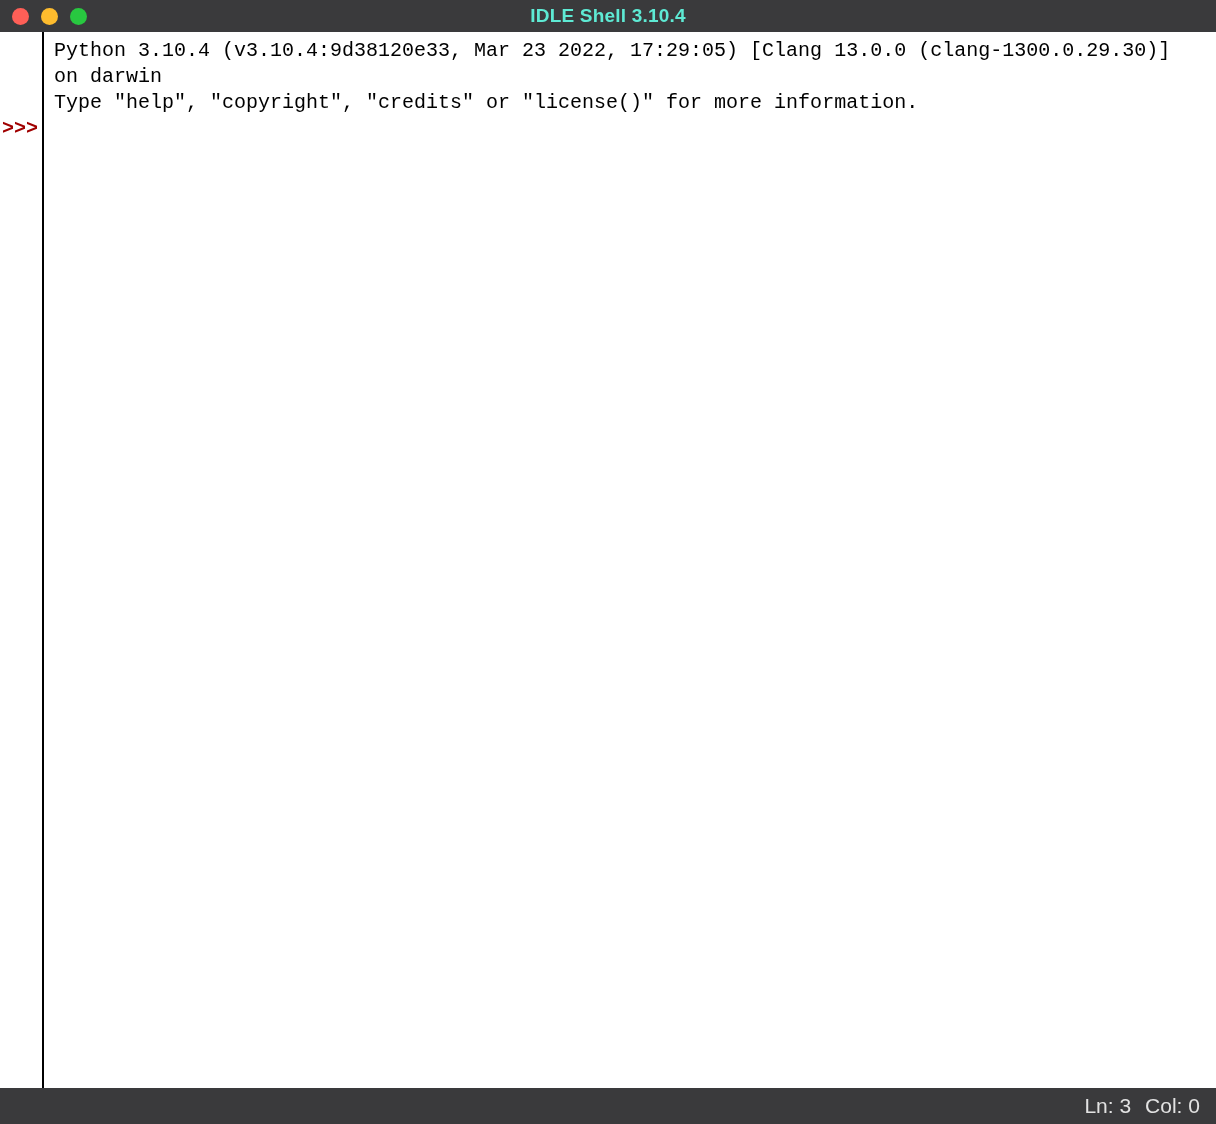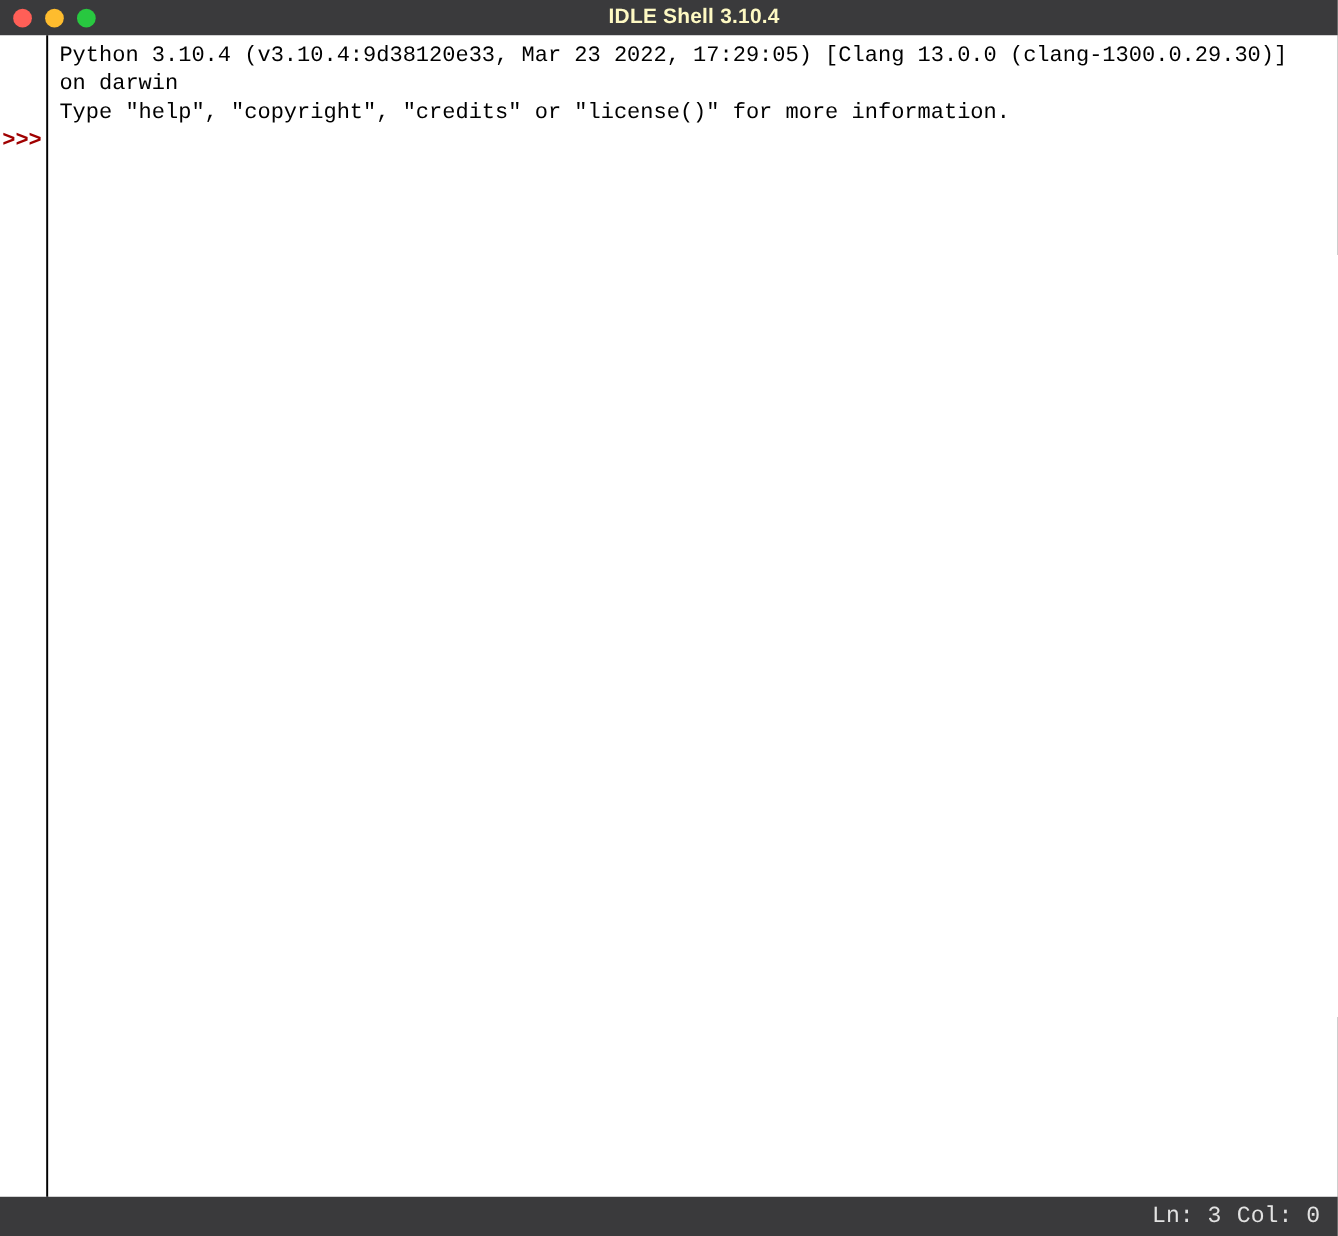--- a/index.html
+++ b/index.html
@@ -35,26 +35,25 @@
       height: 17px;
       border-radius: 50%;
     }
     .traffic-light.close { background: #ff5f57; }
     .traffic-light.minimize { background: #febc2e; }
     .traffic-light.zoom { background: #28c840; }
     .title {
       position: absolute;
       left: 50%;
       transform: translateX(-50%);
-      color: #fef9c3;
+      color: #5eead4;
       font-family: -apple-system, BlinkMacSystemFont, "Helvetica Neue", Arial, sans-serif;
       font-size: 19px;
       font-weight: 600;
       letter-spacing: 0.2px;
-      margin-left: 23px;
     }
     .content-area {
       flex: 1;
       background: #ffffff;
       display: flex;
       min-height: 0;
     }
     .gutter {
       width: 44px;
       flex-shrink: 0;
@@ -82,21 +81,21 @@
       font-weight: 500;
     }
     .statusbar {
       height: 36px;
       background: #3a3a3c;
       display: flex;
       align-items: center;
       justify-content: flex-end;
       padding-right: 16px;
       color: #e2e2e2;
-      font-family: Liberation Mono, monospace;
+      font-family: Liberation Sans, sans-serif;
       font-size: 21px;
       flex-shrink: 0;
       gap: 14px;
     }
     .statusbar span {
       white-space: pre;
     }
   </style>
 </head>
 <body>

